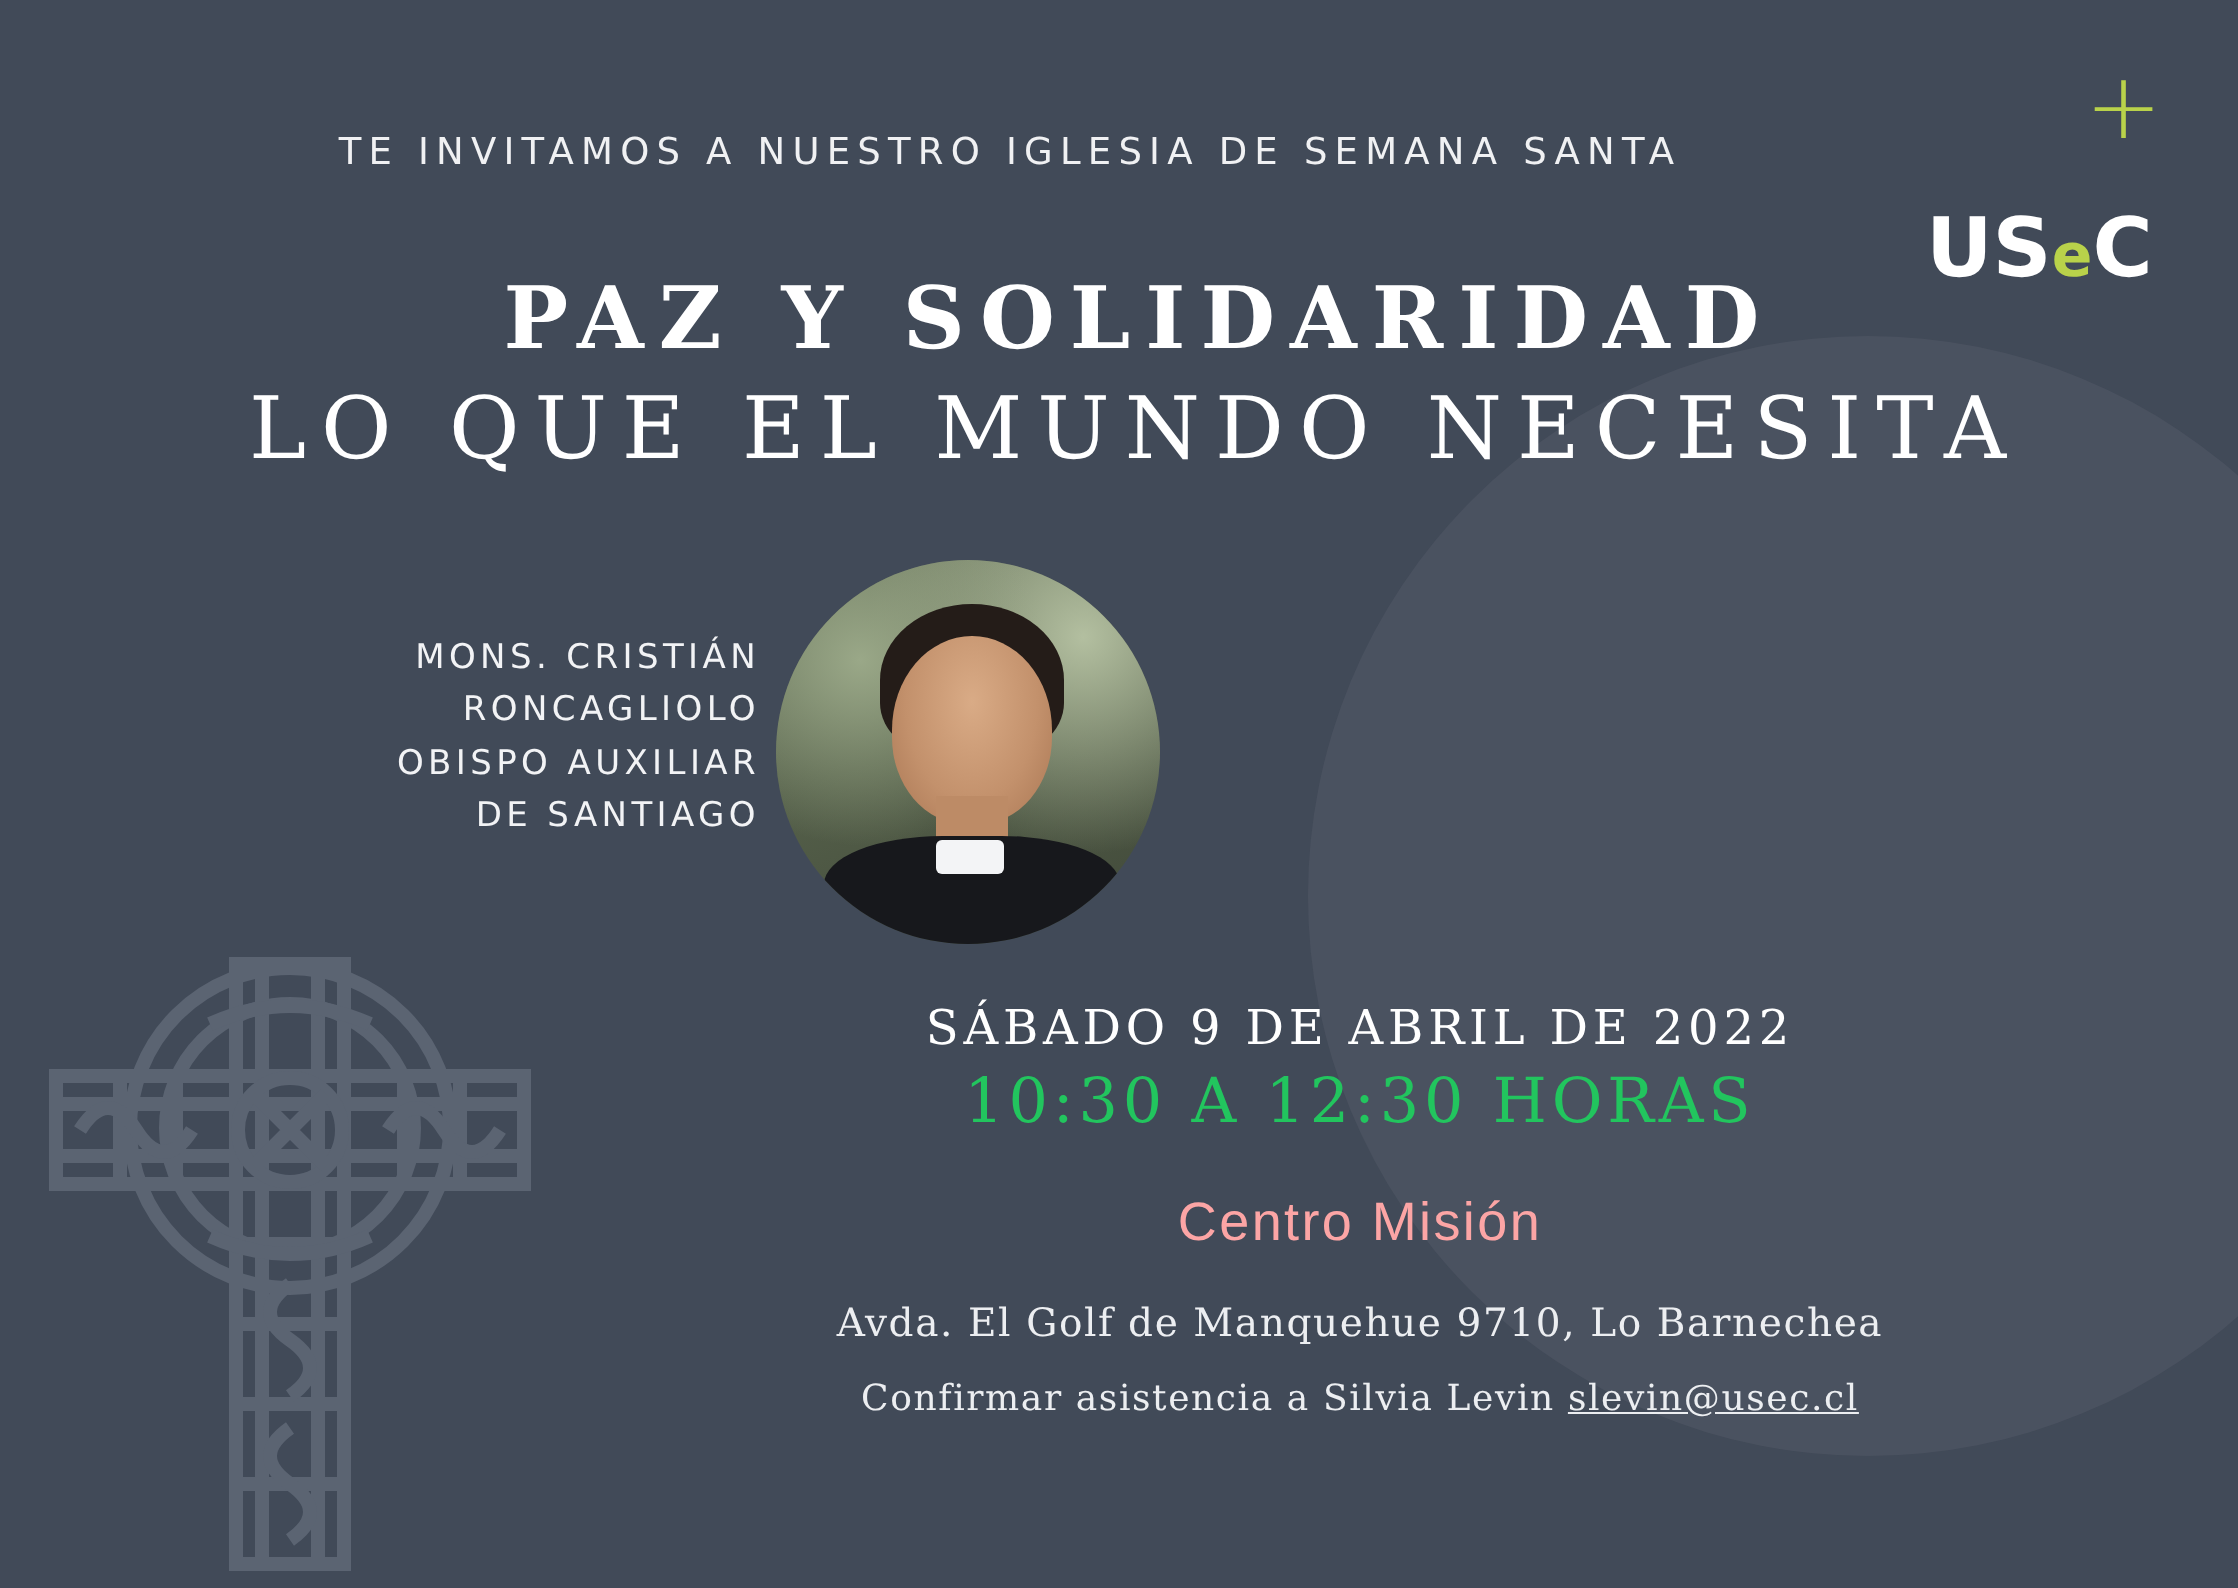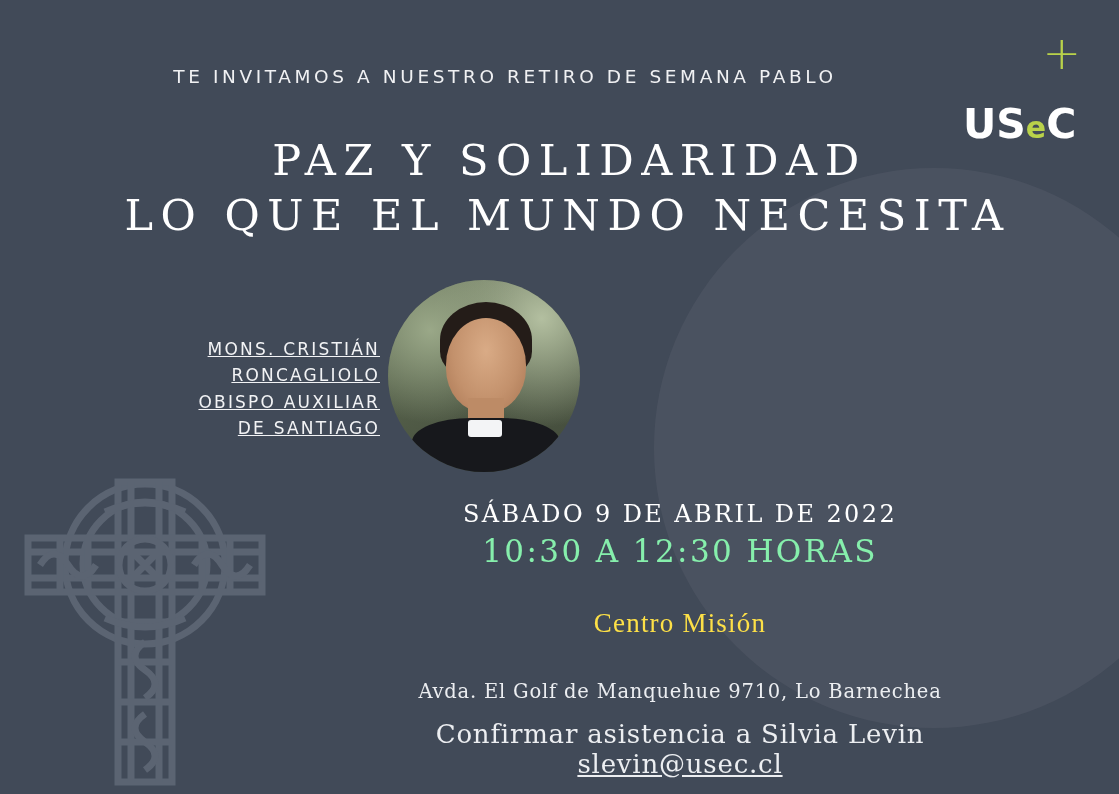--- a/index.html
+++ b/index.html
@@ -92,21 +92,21 @@
     text-align: center;
     font-family: "DejaVu Serif", serif;
     color: #ffffff;
   }
   .headline .l1 {
     display: block;
     font-size: 43px;
     letter-spacing: 7.5px;
     padding-left: 20px;
     line-height: 1.28;
-    font-weight: 400;
+    font-weight: 700;
   }
   .headline .l2 {
     display: block;
     font-size: 43px;
     letter-spacing: 7.5px;
     padding-left: 16px;
     line-height: 1.28;
     font-weight: 400;
   }
 
@@ -123,21 +123,21 @@
     position: absolute;
     font-family: "DejaVu Sans", sans-serif;
     font-size: 17px;
     letter-spacing: 2.2px;
     line-height: 1.55;
     color: #f2f3f5;
   }
 
   
   #speaker-1 { left: 140px; top: 280px; width: 460px; height: 200px; }
-  #speaker-1 .sp-name { left: 0; top: 56px; width: 240px; text-align: right; text-decoration: underline; }
+  #speaker-1 .sp-name { left: 0; top: 36px; width: 240px; text-align: right; }
   #speaker-1 .portrait { left: 248px; top: 0px; width: 192px; height: 192px; }
 
   
   #speaker-2 { left: 640px; top: 280px; width: 460px; height: 200px; }
   #speaker-2 .sp-name { left: 0; top: 28px; width: 175px; text-align: center; }
   #speaker-2 .portrait { left: 194px; top: 0px; width: 192px; height: 192px; }
 
   
   .ph { position: absolute; inset: 0; }
   .ph .bg { position: absolute; inset: 0; }
@@ -198,42 +198,42 @@
     font-size: 24px;
     letter-spacing: 2.4px;
     line-height: 1.22;
     color: #ffffff;
   }
   .time-line {
     font-family: "DejaVu Serif", serif;
     font-size: 31px;
     letter-spacing: 2.4px;
     line-height: 1.35;
-    color: #86efac;
+    color: #22c55e;
     margin-top: 2px;
   }
   .venue {
-    margin-top: 32px;
-    font-family: Liberation Serif, serif;
+    margin-top: 20px;
+    font-family: Liberation Sans, sans-serif;
     font-size: 27px;
     letter-spacing: 1.2px;
     line-height: 1.35;
-    color: #fde047;
+    color: #fca5a5;
   }
   .address {
-    margin-top: 38px;
+    margin-top: 20px;
     font-family: "DejaVu Serif", serif;
     font-size: 19.5px;
     letter-spacing: 0.8px;
     color: #eceef1;
   }
   .rsvp {
     margin-top: 16px;
     font-family: "DejaVu Serif", serif;
-    font-size: 26px;
+    font-size: 18px;
     letter-spacing: 0.8px;
     color: #eceef1;
   }
   .rsvp a {
     color: #eceef1;
     text-decoration: underline;
   }
 
   
   .cross {
@@ -280,21 +280,21 @@
         <path d="M95 60 q40 -18 80 0 M95 166 q40 18 80 0"></path>
       </g>
     </svg>
   </div>
 
   <div class="logo">
     <span class="logo-plus">+</span>
     <span class="logo-text"><span>US</span><span class="c-accent e-small">e</span><span>C</span></span>
   </div>
 
-  <div class="kicker">TE INVITAMOS A NUESTRO RETIRO DE SEMANA PABLO</div>
+  <div class="kicker">TE INVITAMOS A NUESTRO IGLESIA DE SEMANA SANTA</div>
 
   <div class="headline">
     <span class="l1">PAZ Y SOLIDARIDAD</span>
     <span class="l2">LO QUE EL MUNDO NECESITA</span>
   </div>
 
   <div class="speaker" id="speaker-1">
     <div class="sp-name" style="white-space: pre-line;">MONS. CRISTIÁN
 RONCAGLIOLO
 OBISPO AUXILIAR

